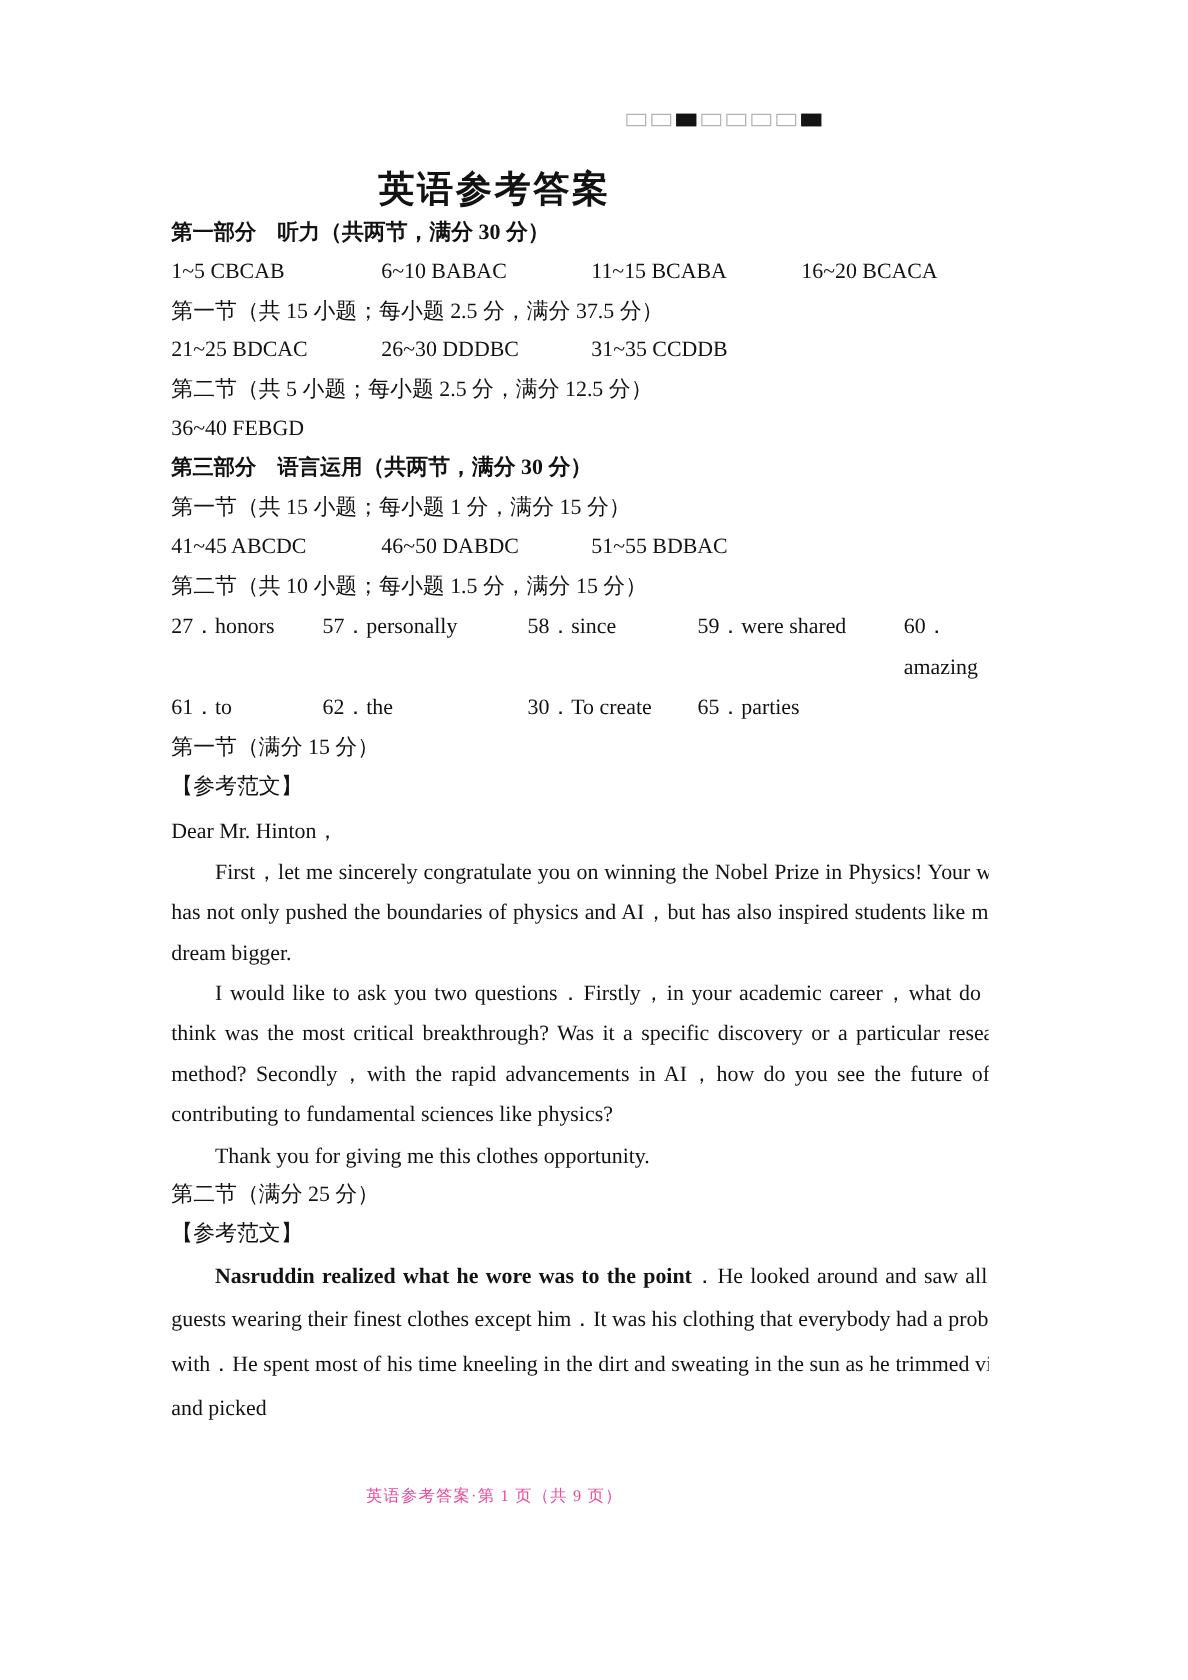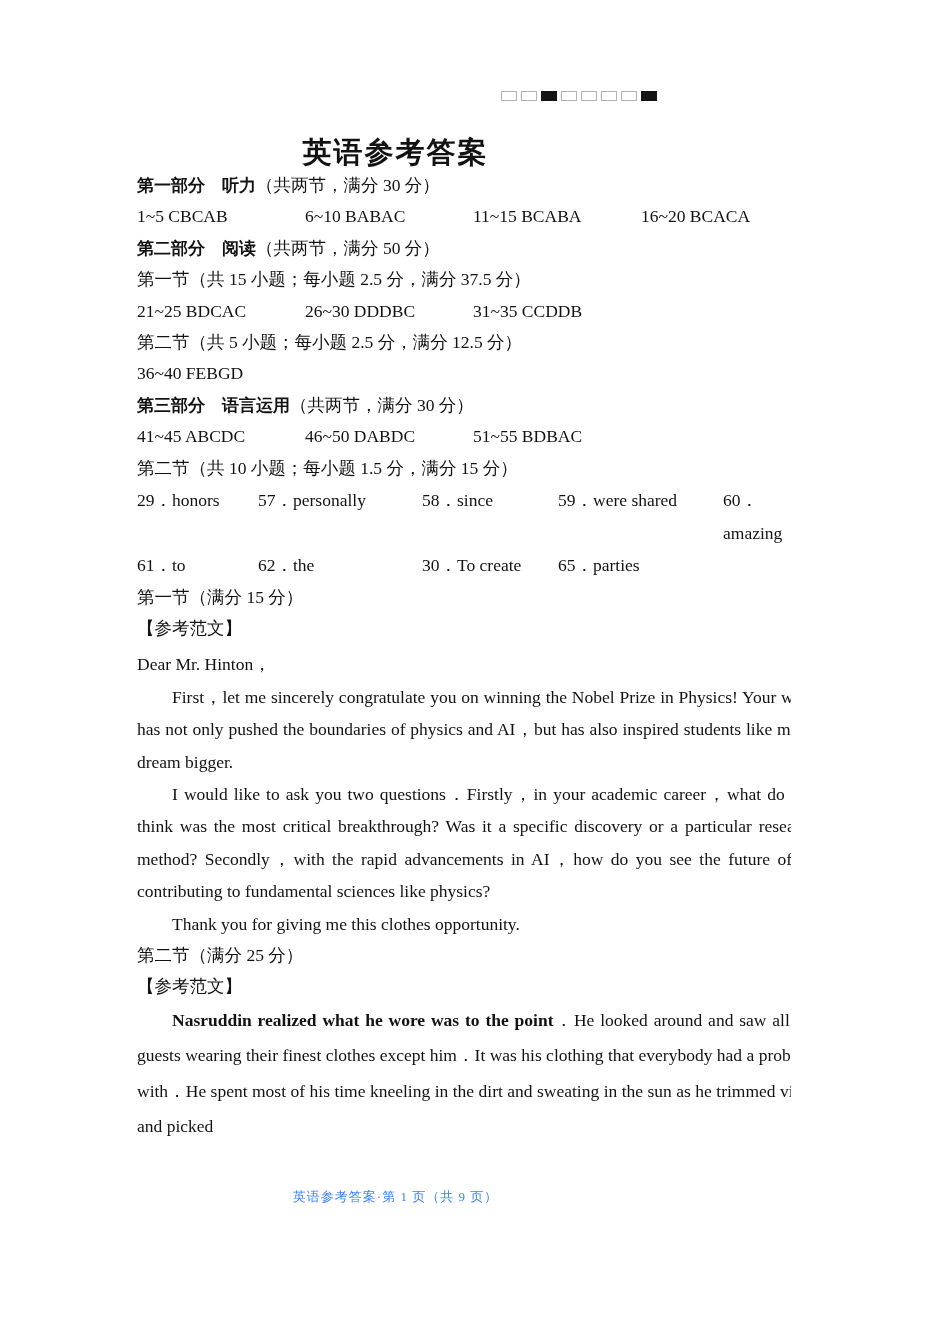--- a/index.html
+++ b/index.html
@@ -27,21 +27,21 @@
 
   .content{
     position:absolute;
     left:137px;top:170px;
     width:680px;
     font-size:17.5px;
   }
   .line{line-height:31.4px;}
   
   .hb{font-family:"Liberation Sans","DejaVu Sans",sans-serif;font-weight:700;font-size:17px;}
-  .hn{font-family:"Liberation Serif","DejaVu Serif",serif;font-weight:400;}
+  .hn{font-family:"Liberation Serif","DejaVu Serif",serif;font-weight:700;}
 
   
   .arow{line-height:31.4px;}
   .acol{display:inline-block;width:168px;white-space:nowrap;}
   .acol:last-child{width:auto;}
 
   
   .frow{display:flex;line-height:32.5px;}
   .fc0{width:121px;}.fc1{width:164px;}.fc2{width:136px;}.fc3{width:165px;}.fc4{flex:1;}
 
@@ -53,21 +53,21 @@
   }
   .salutation{text-indent:0;margin-top:4px;}
   .essay{line-height:35.5px;}
   .essay .lead{font-weight:700;}
 
   .footer{
     position:absolute;
     top:1188px;left:0;width:100%;
     text-align:center;
     font-size:13px;
-    color:#3b82f6;
+    color:#ec4899;
     letter-spacing:1px;
   }
 </style>
 </head>
 <body>
 
 <div class="page">
 
   <div class="markers">
     <span class="marker"></span>
@@ -84,41 +84,39 @@
 
   <div class="content">
 
     <div class="line">
       <span class="hb">第一部分　听力</span><span class="hn">（共两节，满分 30 分）</span>
     </div>
     <div class="line arow">
       <span class="acol">1~5 CBCAB</span><span class="acol">6~10 BABAC</span><span class="acol">11~15 BCABA</span><span class="acol">16~20 BCACA</span>
     </div>
 
-    <div class="line">
-      <span class="hb">第二部分　阅读</span><span class="hn">（共两节，满分 50 分）</span>
-    </div>
     <div class="line">第一节（共 15 小题；每小题 2.5 分，满分 37.5 分）</div>
     <div class="line arow">
       <span class="acol">21~25 BDCAC</span><span class="acol">26~30 DDDBC</span><span class="acol">31~35 CCDDB</span>
     </div>
     <div class="line">第二节（共 5 小题；每小题 2.5 分，满分 12.5 分）</div>
     <div class="line arow">
       <span class="acol">36~40 FEBGD</span>
     </div>
 
     <div class="line">
       <span class="hb">第三部分　语言运用</span><span class="hn">（共两节，满分 30 分）</span>
     </div>
+    <div class="line">第一节（共 15 小题；每小题 1 分，满分 15 分）</div>
     <div class="line arow">
       <span class="acol">41~45 ABCDC</span><span class="acol">46~50 DABDC</span><span class="acol">51~55 BDBAC</span>
     </div>
     <div class="line">第二节（共 10 小题；每小题 1.5 分，满分 15 分）</div>
     <div class="frow">
-      <span class="fc0">29．honors</span>
+      <span class="fc0">27．honors</span>
         <span class="fc1">57．personally</span>
         <span class="fc2">58．since</span>
         <span class="fc3">59．were shared</span>
         <span class="fc4">60．amazing</span>
     </div>
     <div class="frow">
       <span class="fc0">61．to</span>
         <span class="fc1">62．the</span>
         <span class="fc2">30．To create</span>
         <span class="fc4">65．parties</span>

